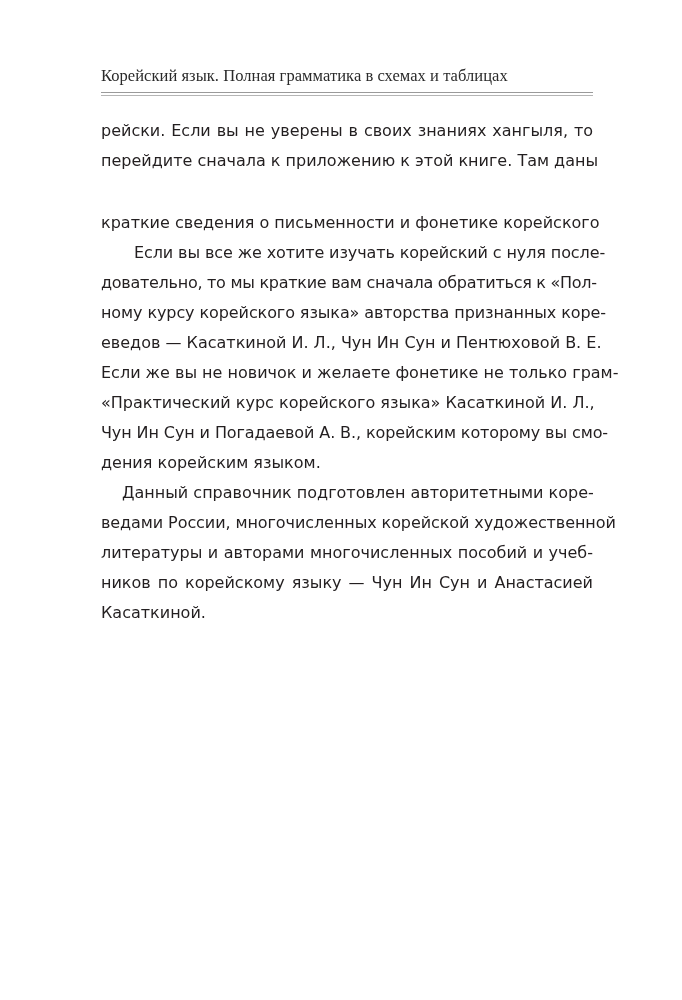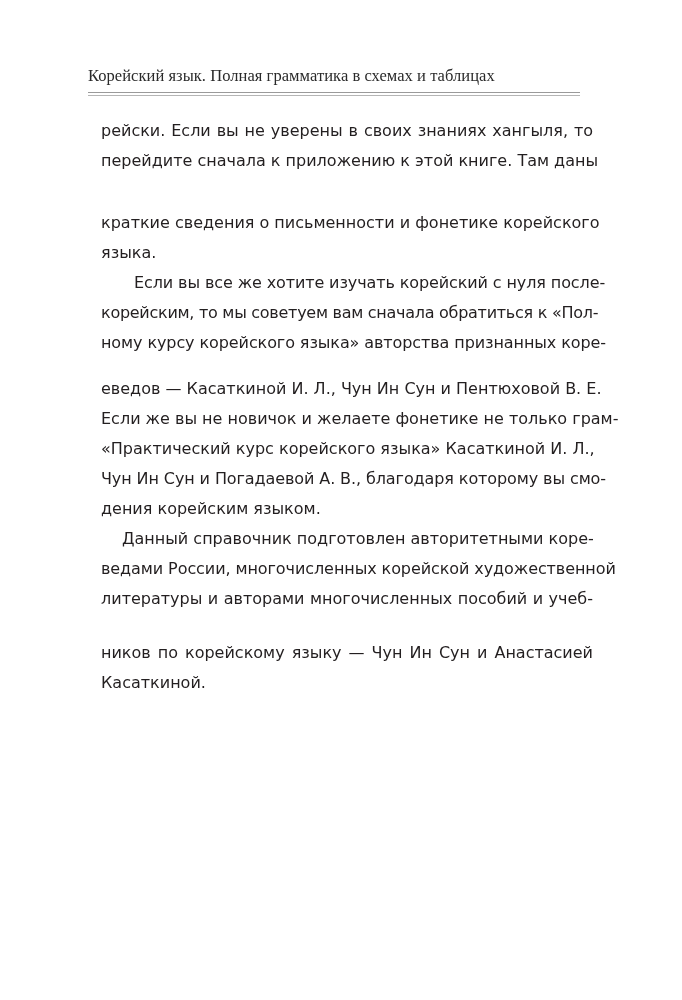--- a/index.html
+++ b/index.html
@@ -9,21 +9,21 @@
     }
     body {
       width: 682px;
       height: 1000px;
       position: relative;
       overflow: hidden;
       color: #231f20;
     }
     .page-header {
       position: absolute;
-      left: 88px;
+      left: 101px;
       top: 66px;
       width: 492px;
     }
     .running-title {
       font-family: "Liberation Serif", "DejaVu Serif", serif;
       font-size: 16.5px;
       color: #2a2a2a;
       white-space: nowrap;
       letter-spacing: 0.05px;
       line-height: 20px;
@@ -68,34 +68,33 @@
   <div class="running-title">Корейский язык. Полная грамматика в схемах и таблицах</div>
   <div class="header-rule"></div>
 </div>
 
 <div class="body-text">
 
   <div class="paragraph">
     <span class="line" style="white-space: nowrap;">рейски. Если вы не уверены в своих знаниях хангыля, то</span>
     <span class="line" style="white-space: nowrap;">перейдите сначала к приложению к этой книге. Там даны</span>
     <span class="line" style="white-space: nowrap; margin-top: 32px;">краткие сведения о письменности и фонетике корейского</span>
-    <span class="line last" style="white-space: nowrap;">языка.</span>
   </div>
 
   <div class="paragraph">
     <span class="line indent1" style="white-space: nowrap; letter-spacing: -0.108px;">Если вы все же хотите изучать корейский с нуля после-</span>
-    <span class="line" style="white-space: nowrap; letter-spacing: -0.272px;">корейским, то мы советуем вам сначала обратиться к «Пол-</span>
+    <span class="line" style="white-space: nowrap; letter-spacing: -0.272px;">довательно, то мы краткие вам сначала обратиться к «Пол-</span>
     <span class="line" style="white-space: nowrap; letter-spacing: -0.093px;">ному курсу корейского языка» авторства признанных коре-</span>
-    <span class="line" style="white-space: nowrap; margin-top: 16px;">еведов — Касаткиной И. Л., Чун Ин Сун и Пентюховой В. Е.</span>
+    <span class="line" style="white-space: nowrap;">еведов — Касаткиной И. Л., Чун Ин Сун и Пентюховой В. Е.</span>
     <span class="line" style="white-space: nowrap;">Если же вы не новичок и желаете фонетике не только грам-</span>
     <span class="line" style="white-space: nowrap;">«Практический курс корейского языка» Касаткиной И. Л.,</span>
-    <span class="line" style="white-space: nowrap; letter-spacing: -0.097px;">Чун Ин Сун и Погадаевой А. В., благодаря которому вы смо-</span>
+    <span class="line" style="white-space: nowrap; letter-spacing: -0.097px;">Чун Ин Сун и Погадаевой А. В., корейским которому вы смо-</span>
     <span class="line last" style="white-space: nowrap;">дения корейским языком.</span>
   </div>
 
   <div class="paragraph">
     <span class="line indent2" style="white-space: nowrap;">Данный справочник подготовлен авторитетными коре-</span>
     <span class="line" style="white-space: nowrap; letter-spacing: -0.082px;">ведами России, многочисленных корейской художественной</span>
     <span class="line" style="white-space: nowrap;">литературы и авторами многочисленных пособий и учеб-</span>
-    <span class="line" style="white-space: nowrap; margin-top: 24px;">ников по корейскому языку — Чун Ин Сун и Анастасией</span>
+    <span class="line" style="white-space: nowrap;">ников по корейскому языку — Чун Ин Сун и Анастасией</span>
     <span class="line last" style="white-space: nowrap;">Касаткиной.</span>
   </div>
 </div>
 
 </body></html>

